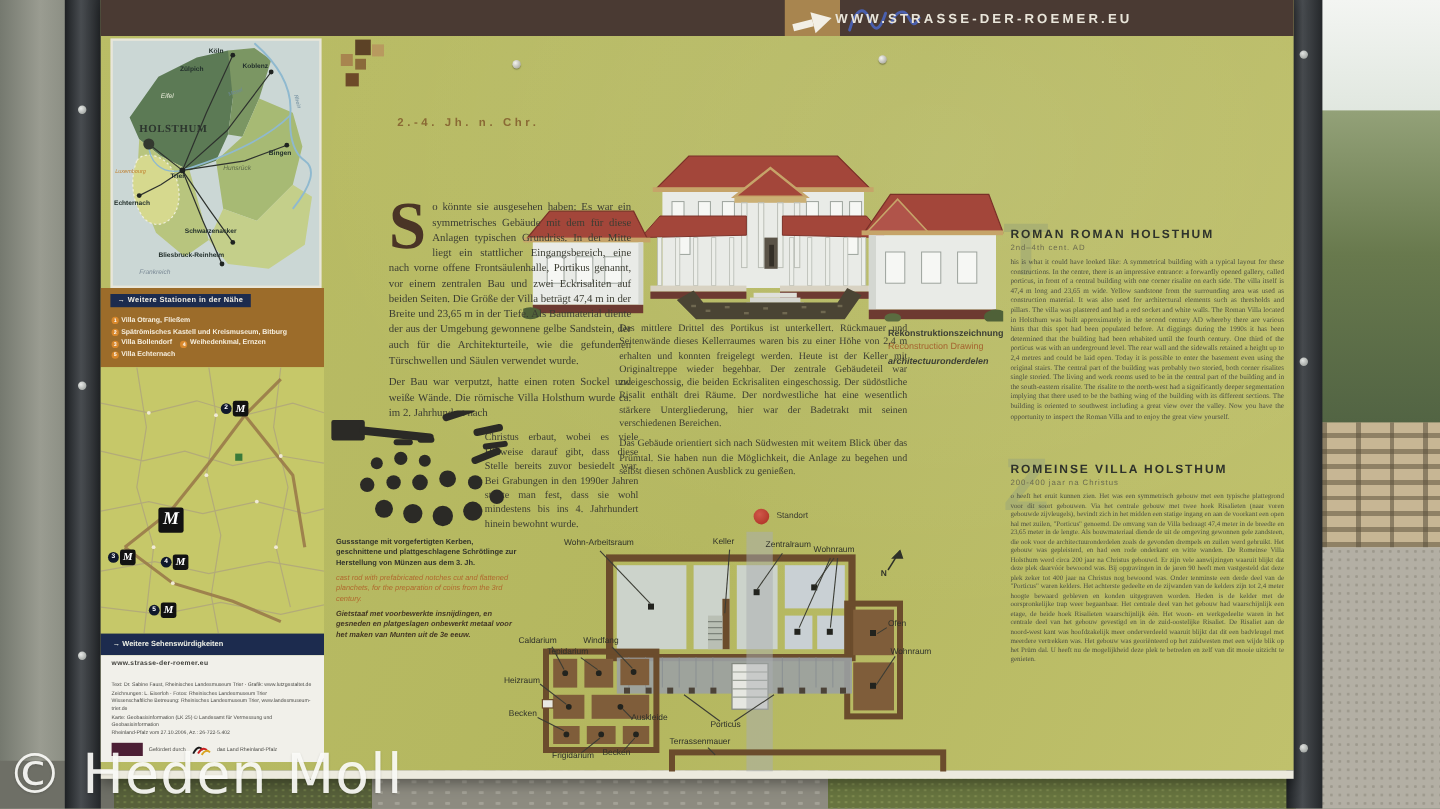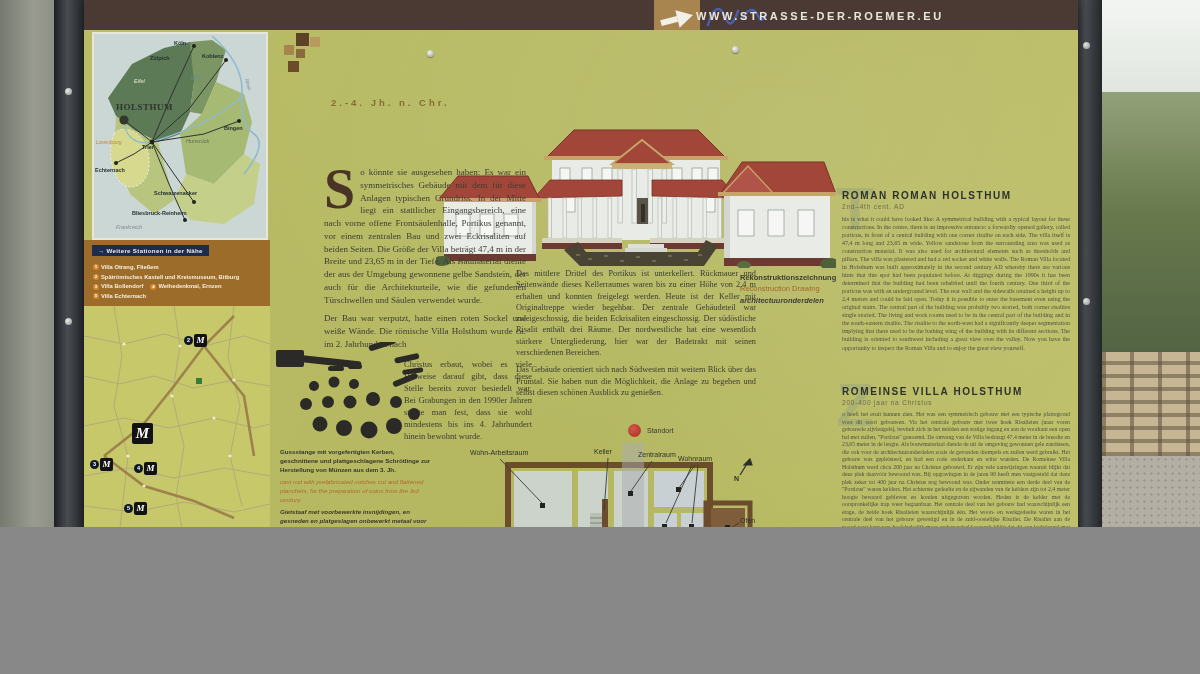--- a/index.html
+++ b/index.html
@@ -1,16 +1,16 @@
 <!DOCTYPE html>
 <html><head>
 <meta charset="utf-8">
 <style>
   html,body{margin:0;padding:0;background:#888}
-  .photo{position:relative;width:1200px;height:527px;overflow:hidden;background:#9aa08a;font-family:"Liberation Sans",sans-serif}
+  .photo{position:relative;width:1200px;height:674px;overflow:hidden;background:#9aa08a;font-family:"Liberation Sans",sans-serif}
   .abs{position:absolute}
   
   .l-strip{left:0;top:0;width:56px;height:674px;background:linear-gradient(90deg,#75796f,#9a9c91 60%,#8b8e83)}
   .r-sky{left:1078px;top:0;width:122px;height:100px;background:linear-gradient(#f3f5f2,#dfe6de)}
   .r-trees{left:1078px;top:92px;width:122px;height:268px;background:linear-gradient(180deg,#93a178,#68794d 45%,#516343)}
   .r-deck{left:1078px;top:352px;width:122px;height:106px;background:repeating-linear-gradient(180deg,#c7b694 0 9px,#8f8165 9px 13px)}
   .r-deck-posts{left:1078px;top:352px;width:122px;height:106px;background:repeating-linear-gradient(90deg,transparent 0 24px,rgba(90,80,60,.55) 24px 28px)}
   .r-gravel{left:1078px;top:456px;width:122px;height:218px;background:#b3afa4;background-image:radial-gradient(#9d998d 1px,transparent 1.4px);background-size:7px 7px}
   .g1{left:0;top:634px;width:95px;height:40px;background:#6e6f66}
   .g2{left:95px;top:636px;width:215px;height:38px;background:#57603a;background-image:radial-gradient(#6d7a46 1px,transparent 1.4px);background-size:6px 5px}

